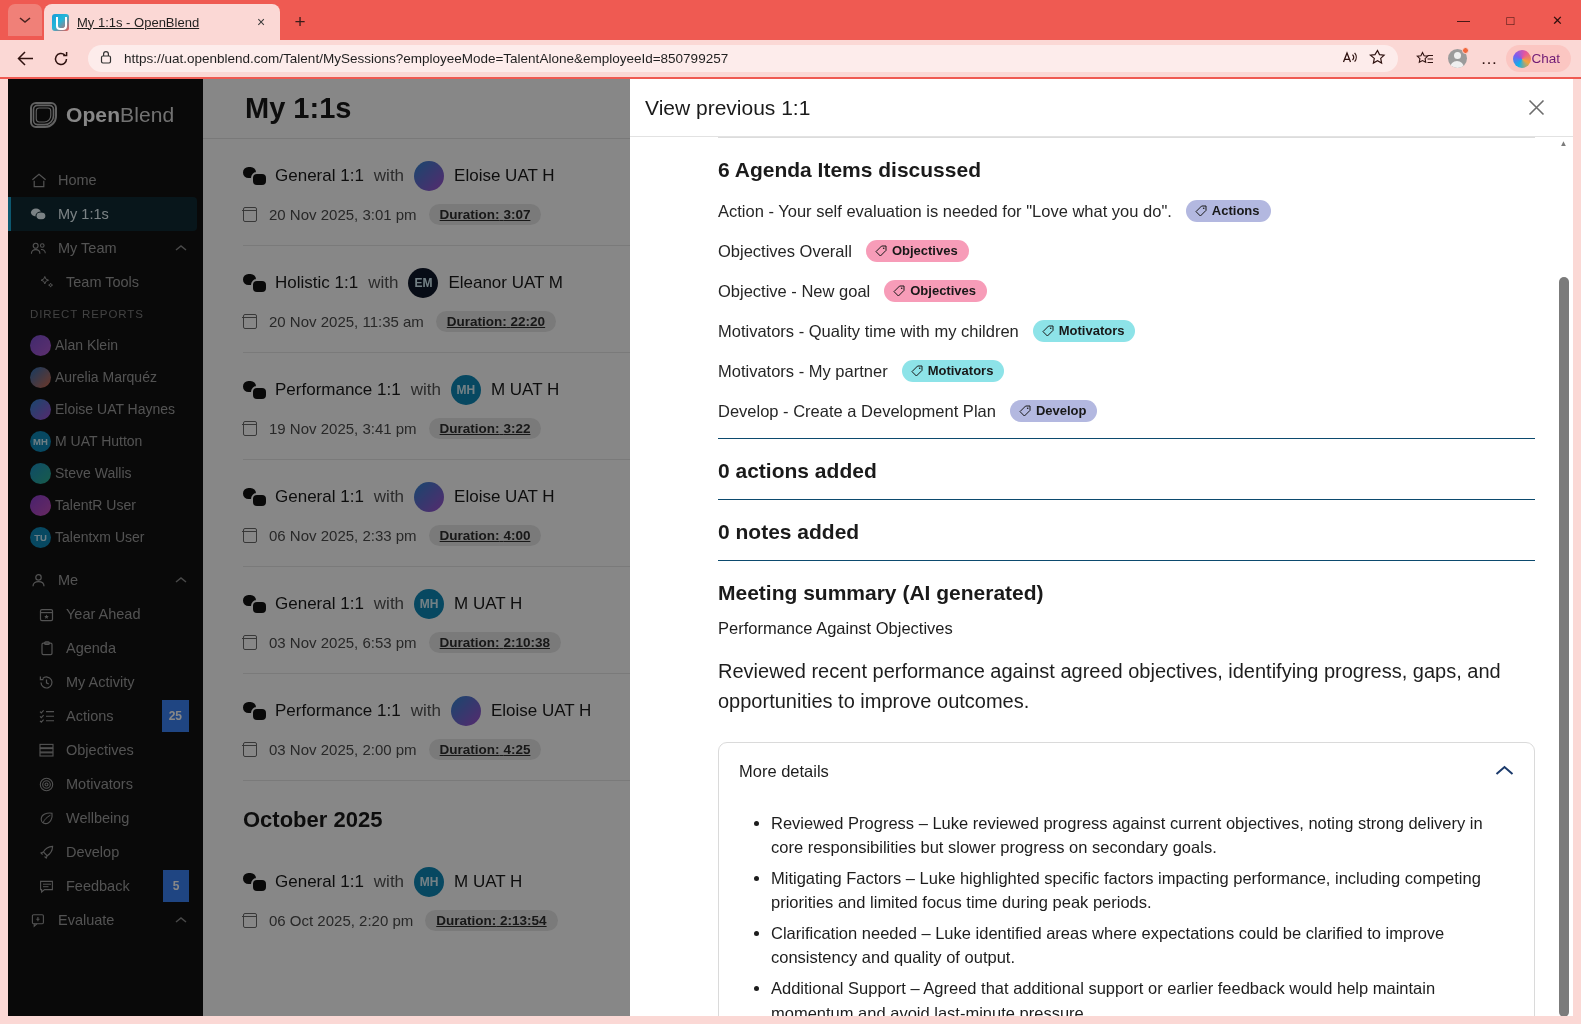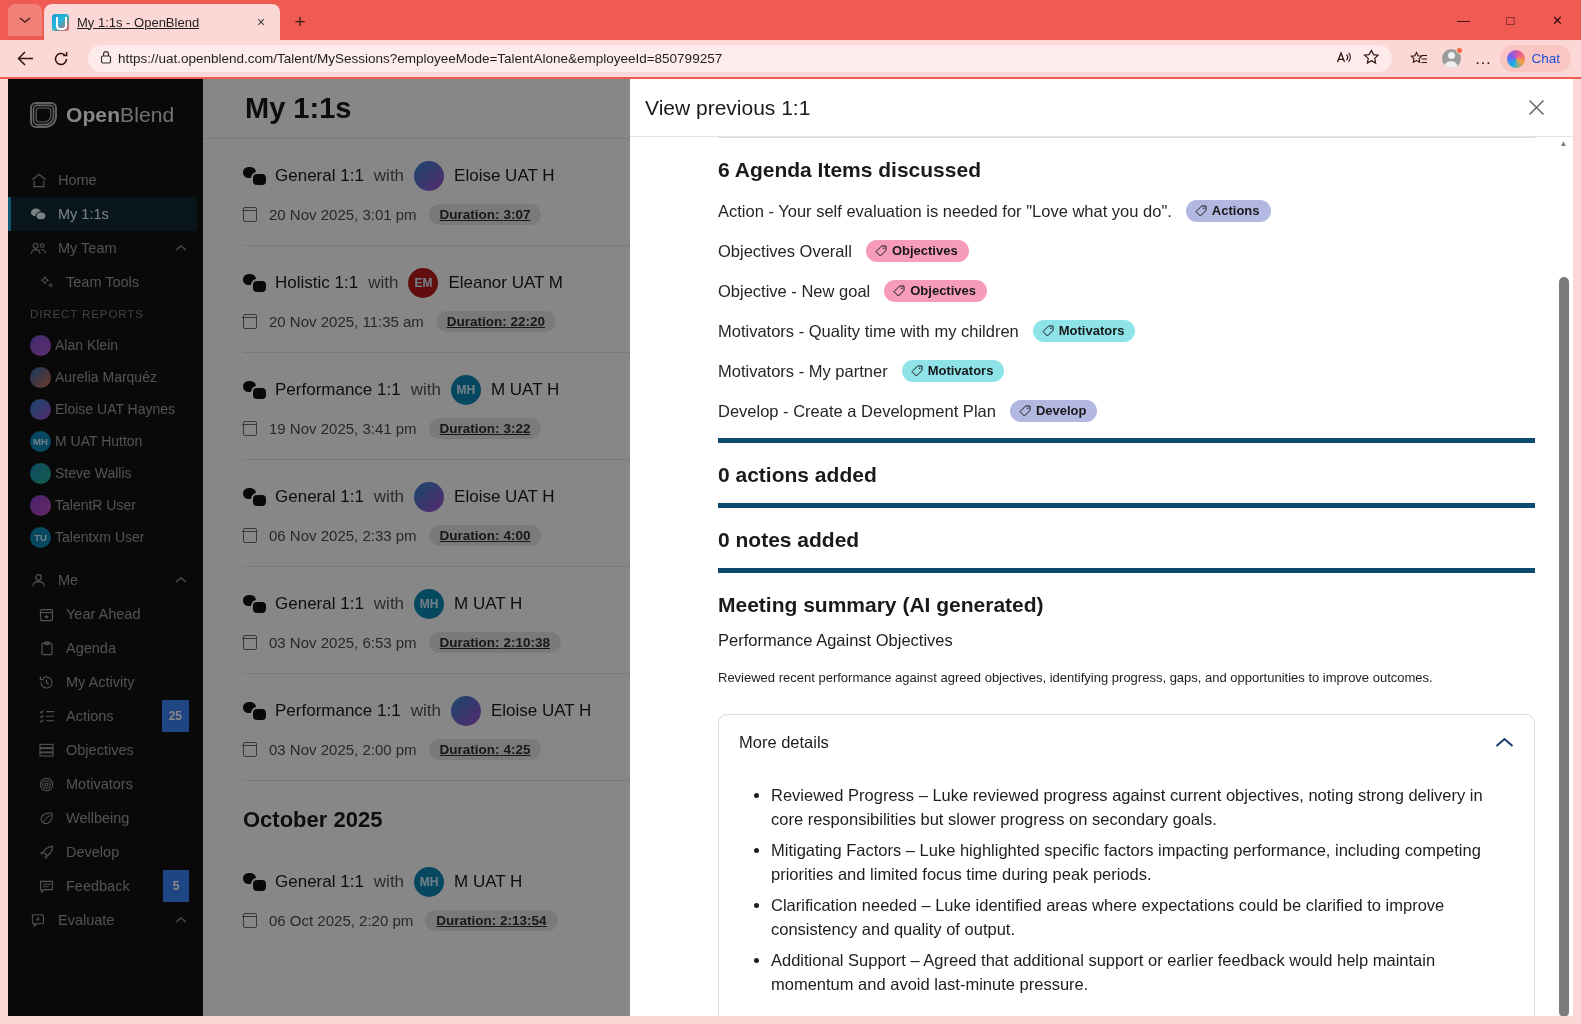--- a/index.html
+++ b/index.html
@@ -53,29 +53,29 @@
         color: #2b0e0c; font-size: 13px; }
 
   .toolbar {
     position: absolute; left: 0; top: 40px; width: 1581px; height: 37px;
     background: #fbd8d5; display: flex; align-items: center; padding: 0 10px; gap: 6px;
   }
   .tb-btn { width: 30px; height: 28px; display:flex;align-items:center;justify-content:center;
             color: #2f1210; border-radius: 5px; flex: 0 0 auto; }
   .urlbar {
     flex: 1 1 auto; height: 27px; background: #fdeceb; border-radius: 14px;
-    display: flex; align-items: center; gap: 6px; padding: 0 12px; margin: 0 6px;
+    display: flex; align-items: center; gap: 12px; padding: 0 12px; margin: 0 6px;
     font-size: 13.5px; color: #1f1f1f; overflow: hidden;
   }
   .url-text { white-space: nowrap; overflow: hidden; text-overflow: ellipsis; }
   .url-right { margin-left: auto; display: flex; align-items: center; gap: 10px; }
   .tb-right { display: flex; align-items: center; gap: 2px; }
   .chatbtn {
-    display:flex; align-items:center; gap: 6px; height: 27px; padding: 0 11px 0 7px;
-    border-radius: 14px; background: #fbc6c2; font-size: 13.5px; color: #1d4ed8;
+    display:flex; align-items:center; height: 27px; padding: 0 11px 0 7px;
+    border-radius: 14px; background: #fbc6c2; font-size: 13.5px; color: #701a75;
   }
   .copilot-dot {
     width: 18px;height:18px;border-radius:50%;
     background: conic-gradient(from 210deg,#12b0e8,#7b5cf0,#e8569b,#f2a33c,#12b0e8);
   }
   .avatar-btn { position: relative; }
   .avatar-circle { width:19px;height:19px;border-radius:50%;background:#9b9b9b;position:relative;overflow:hidden;}
   .avatar-circle::before{content:"";position:absolute;left:6px;top:3px;width:7px;height:7px;border-radius:50%;background:#efefef;}
   .avatar-circle::after{content:"";position:absolute;left:2.5px;top:11.5px;width:14px;height:10px;border-radius:7px 7px 0 0;background:#efefef;}
   .noti-dot{position:absolute;right:3px;top:2px;width:7px;height:7px;border-radius:50%;background:#f2673c;border:1px solid #fbd8d5;}
@@ -159,32 +159,32 @@
     padding: 0 22px 0 15px; border-bottom: 1px solid #e2e2e2;
   }
   .modal-title { font-size: 21px; color: #1a1a1a; }
   .modal-close { margin-left: auto; width: 30px; height: 30px;
                  display:flex;align-items:center;justify-content:center;
                  color:#6d6d6d; font-size: 21px; }
   .modal-body { flex: 1 1 auto; overflow: hidden; position: relative; padding: 0 38px 0 88px; }
   .modal-scroll-track{position:absolute;right:4px;top:0;bottom:0;width:10px;background:#fff;}
   .modal-scroll-thumb{position:absolute;right:4px;top:140px;width:10px;height:740px;background:#7b7b7b;border-radius:5px;}
   .modal-scroll-up{position:absolute;right:5px;top:3px;width:9px;height:8px;color:#7b7b7b;font-size:8px;text-align:center;line-height:8px;}
-  .sec { border-top: 5px solid #0c4a6e; padding: 20px 0 16px 0; }
+  .sec { border-top: 1px solid #0c4a6e; padding: 20px 0 16px 0; }
   .sec:first-child { border-top: 1px solid #dcdcdc; }
   .sec-h { font-size: 21px; font-weight: 700; color: #1a1a1a; }
   .agenda-row { display: flex; align-items: center; gap: 14px; margin-top: 18px; font-size: 16.5px; color: #262626; }
   .tag {
     display: inline-flex; align-items: center; gap: 5px;
     border-radius: 11px; padding: 3px 11px 4px 9px;
     font-size: 13px; font-weight: 700; color: #181818; white-space: nowrap;
   }
   .tag .tico { width: 12px; height: 12px; flex:0 0 12px; }
   .sum-sub { font-size: 16.5px; color: #1d1d1d; margin-top: 14px; }
-  .sum-p { font-size: 13px; color: #1d1d1d; margin-top: 18px; line-height: 1.5; }
+  .sum-p { font-size: 20px; color: #1d1d1d; margin-top: 18px; line-height: 1.5; }
   .details-card {
     margin: 26px 0 22px 0; border: 1px solid #dadada; border-radius: 9px; padding: 18px 20px 22px 20px;
   }
   .details-head { display: flex; align-items: center; font-size: 16.5px; color: #1d1d1d; }
   .details-chev { margin-left: auto; color: #1b3a6b; font-size: 17px; font-weight: 700; }
   .details-list { margin: 30px 0 0 0; padding-left: 32px; }
   .details-list li { font-size: 16.5px; color: #1d1d1d; line-height: 1.46; margin-bottom: 7px; }
 
   .frame-bottom { position:absolute; left:0; bottom:0; width:1581px; height:8px; background:#fbd8d5;}
   .frame-left { position:absolute; left:0; top:79px; width:8px; height:945px; background:#fbd8d5;}
@@ -502,21 +502,21 @@
             <span>20 Nov 2025, 3:01 pm</span>
             <span class="dur-pill"><span>Duration:</span> <span class="k">3:07</span></span>
             </div>
         </div>
 
         <div class="sess-card">
           <div class="sess-row1">
               <span class="bubble-ico"></span>
             <span>Holistic 1:1</span>
             <span class="label">with</span>
-            <span class="sess-av" style="background:#b91c1c">EM</span>
+            <span class="sess-av" style="background:#0f172a">EM</span>
             <span>Eleanor UAT M</span>
             </div>
           <div class="sess-row2">
               <span class="cal-ico"></span>
             <span>20 Nov 2025, 11:35 am</span>
             <span class="dur-pill"><span>Duration:</span> <span class="k">22:20</span></span>
             </div>
         </div>
 
         <div class="sess-card">

